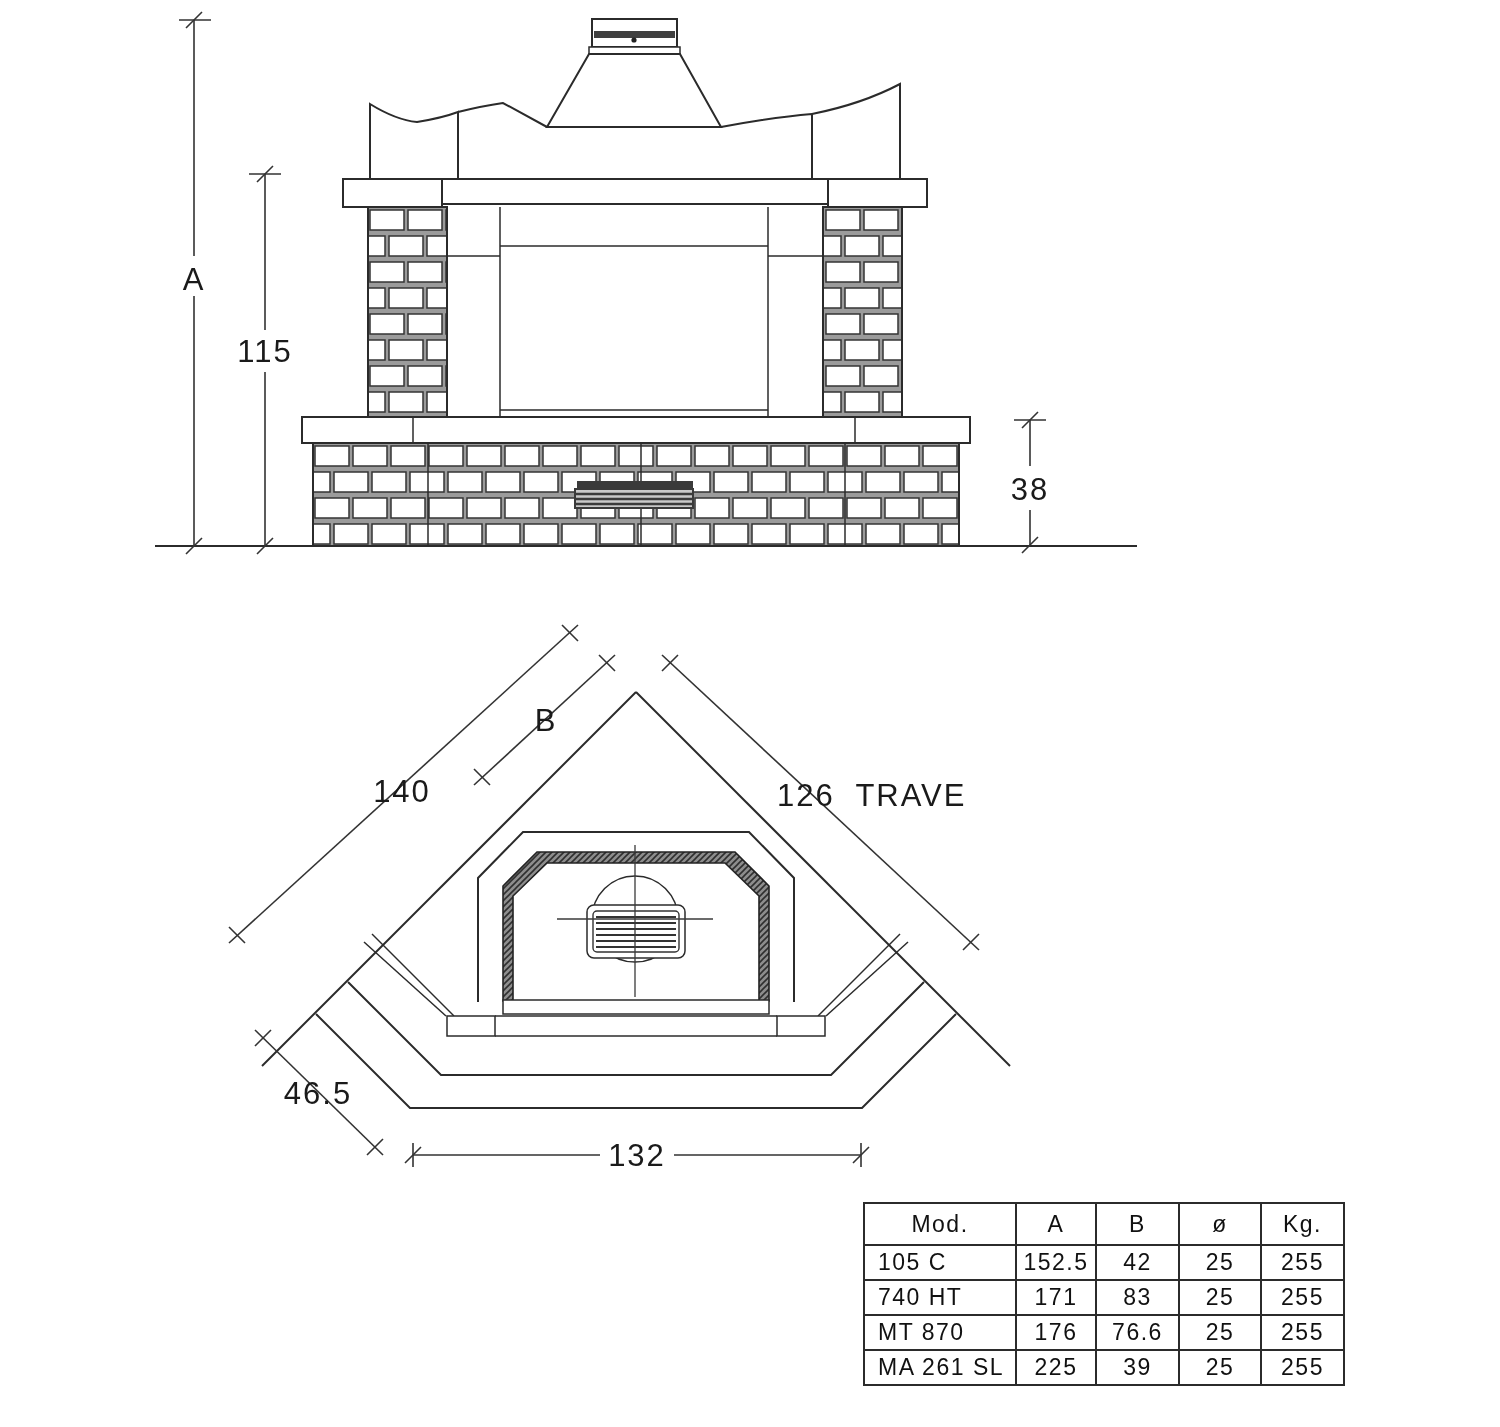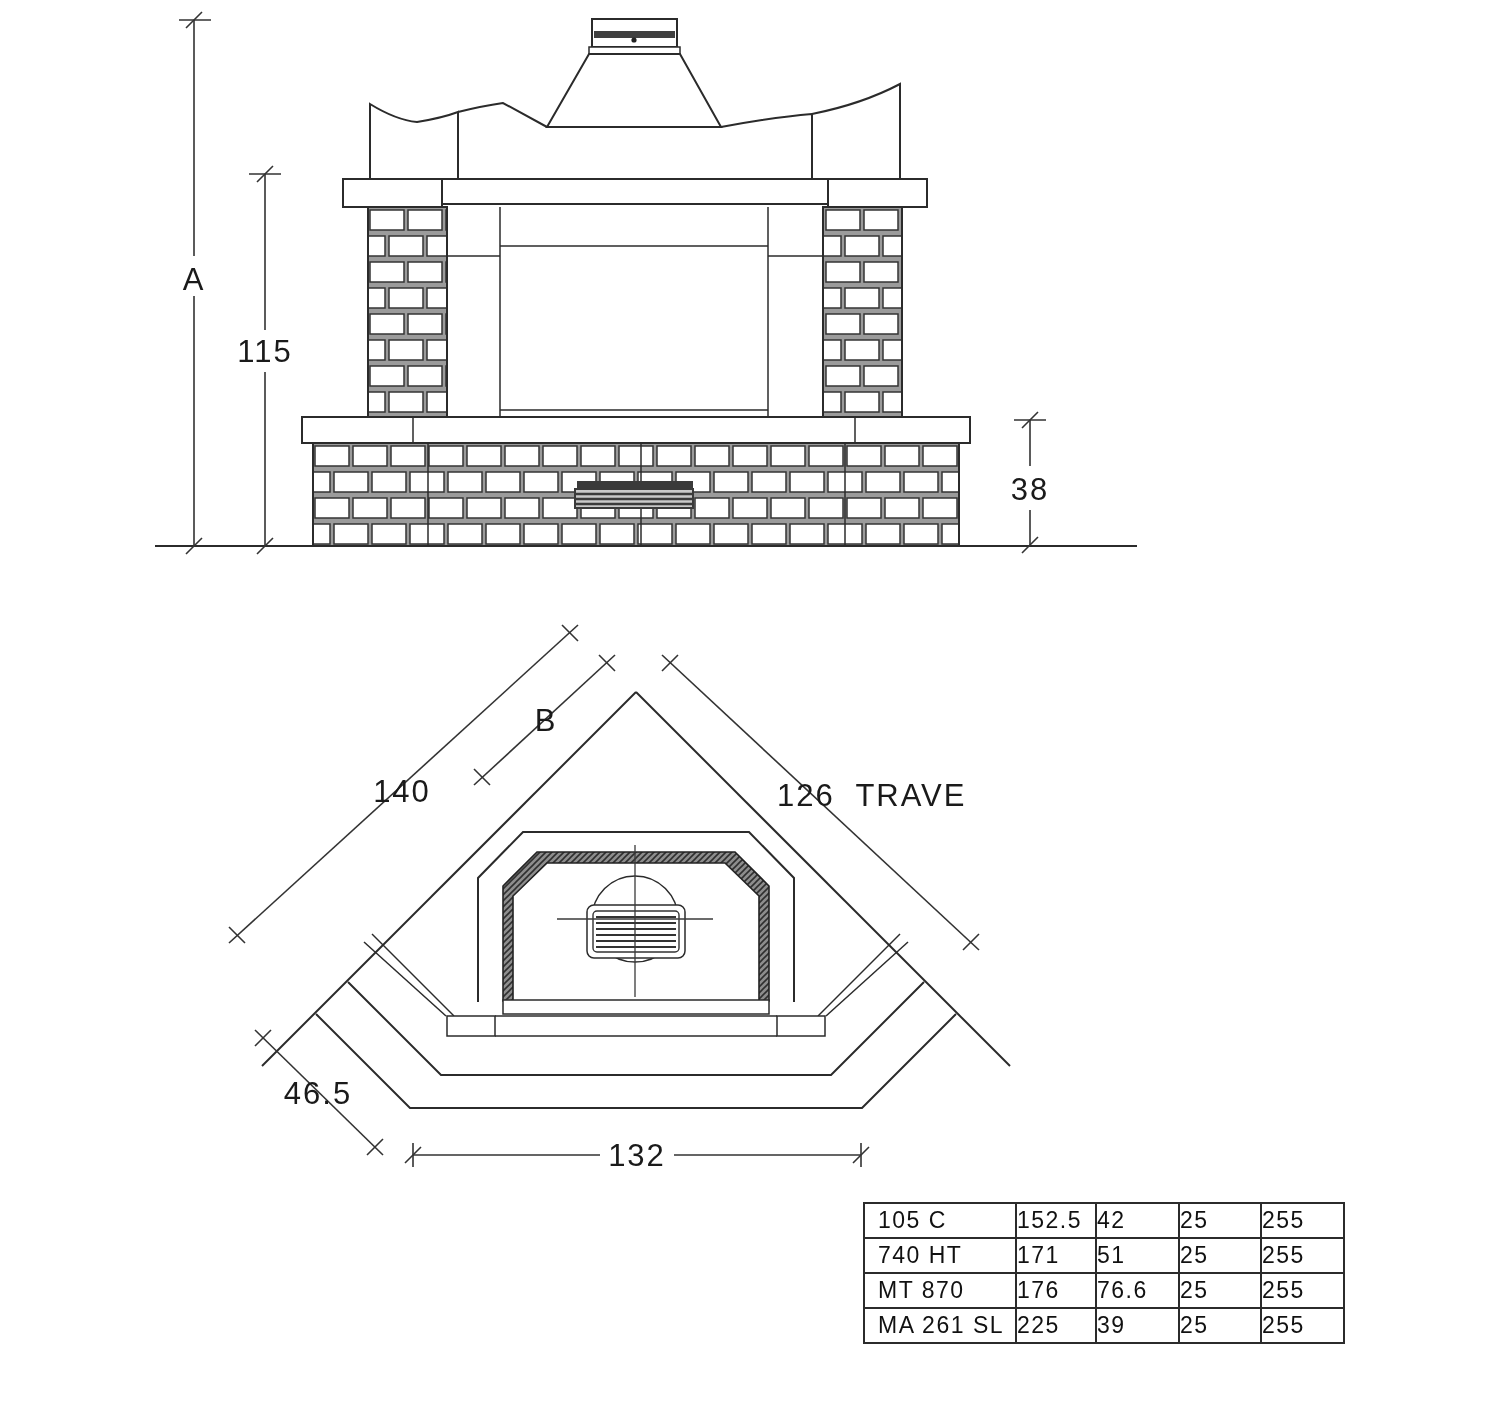--- a/index.html
+++ b/index.html
@@ -16,21 +16,21 @@
   .dimtxt{font-family:"Liberation Sans","DejaVu Sans",sans-serif;font-size:31px;
           fill:#1a1a1a;letter-spacing:2px;}
   .pre{white-space:pre;}
   
   #spec-table{position:absolute;left:863px;top:1202px;border-collapse:collapse;
               table-layout:fixed;background:#fff;}
   #spec-table td,#spec-table th{border:2px solid #2b2b2b;font-size:23px;
               font-weight:400;letter-spacing:1.5px;padding:0;overflow:hidden;
               font-family:"Liberation Sans",sans-serif;color:#111;}
   #spec-table th{height:40px;text-align:center;}
-  #spec-table td{height:33px;text-align:left;}
+  #spec-table td{height:33px;text-align:center;}
   #spec-table td.mod{text-align:left;padding-left:13px;margin-left:32px;}
 </style>
 </head>
 <body>
 
 <div id="stage">
 
 <svg width="1500" height="1427" viewBox="0 0 1500 1427">
   <defs>
     <pattern id="brick" patternUnits="userSpaceOnUse" x="368" y="207" width="76" height="52">
@@ -208,31 +208,38 @@
 
 <table id="spec-table">
   <colgroup>
     <col style="width:152px">
         <col style="width:80px">
         <col style="width:83px">
     <col style="width:82px">
         <col style="width:83px">
   </colgroup>
   <tbody>
+        <tr>
+    <th>Mod.</th>
+    <th>A</th>
+    <th>B</th>
+    <th>ø</th>
+    <th>Kg.</th>
+  </tr>
   <tr>
     <td class="mod">105 C</td>
     <td>152.5</td>
     <td>42</td>
     <td>25</td>
     <td>255</td>
   </tr>
   <tr>
     <td class="mod">740 HT</td>
     <td>171</td>
-    <td>51</td>
+    <td>83</td>
     <td>25</td>
     <td>255</td>
   </tr>
   <tr>
     <td class="mod">MT 870</td>
     <td>176</td>
     <td>76.6</td>
     <td>25</td>
     <td>255</td>
   </tr>

